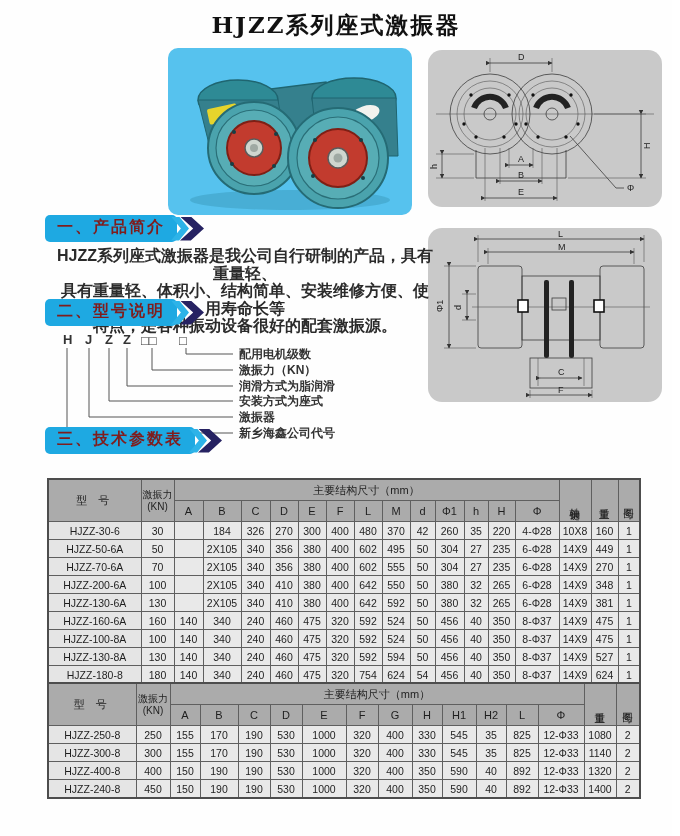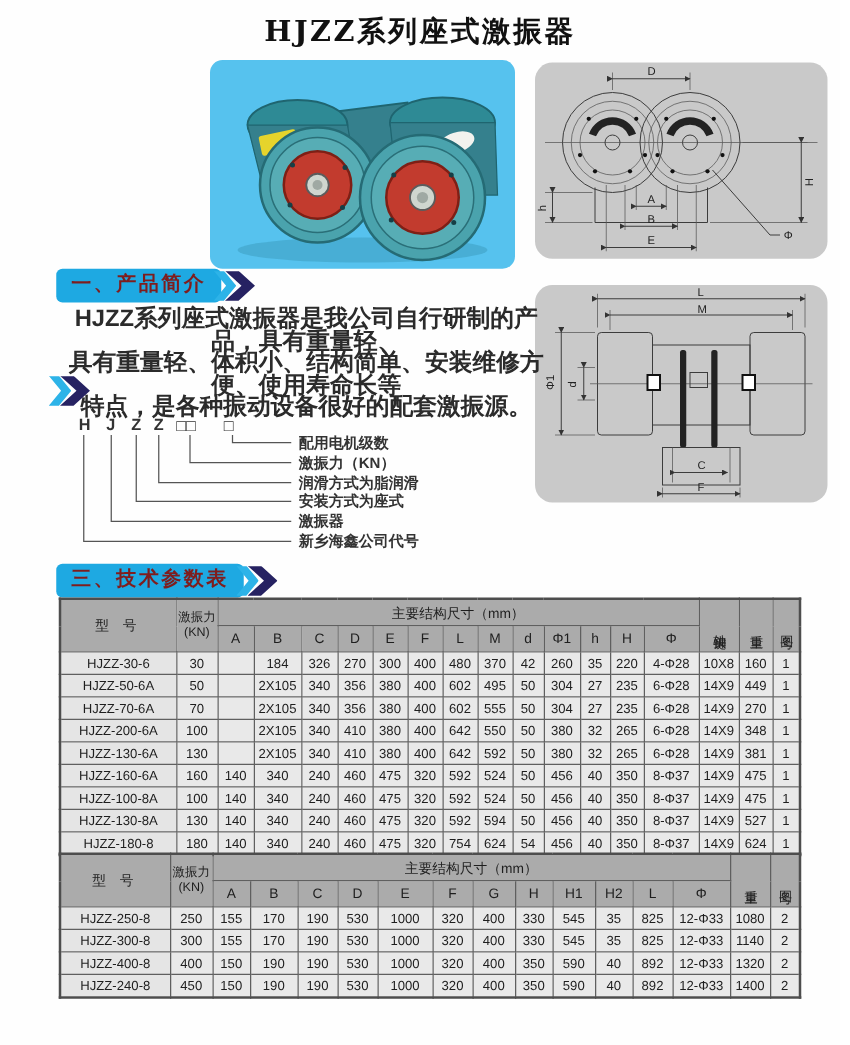--- a/index.html
+++ b/index.html
@@ -10,30 +10,30 @@
            font-family:"DejaVu Serif","Liberation Serif",serif; font-size:23px;
            font-weight:bold; color:#111; letter-spacing:2px; }
 
   .photo { position:absolute; left:168px; top:48px; width:244px; height:167px;
            background:#56c2ee; border-radius:10px; overflow:hidden; }
   .draw  { position:absolute; background:#c9c9c9; border-radius:14px; }
   #draw1 { left:428px; top:50px;  width:234px; height:157px; }
   #draw2 { left:428px; top:228px; width:234px; height:174px; }
 
   .sec { position:absolute; left:45px; display:flex; align-items:center; height:27px; }
-  #sec1 { top:215px; } #sec2 { top:299px; } #sec3 { top:451px; }
+  #sec1 { top:215px; } #sec2 { top:299px; } #sec3 { top:427px; }
   .pill { background:#1ea9e2; color:#7f1d1d; font-weight:bold; font-size:16px;
           padding:2px 12px 4px 12px; border-radius:5px; letter-spacing:2px; white-space:nowrap; }
   .chev { display:inline-block; height:24px;
           clip-path:polygon(0 0,45% 0,100% 50%,45% 100%,0 100%,55% 50%); }
   .chev.c1 { width:18px; background:#2db3e8; margin-left:-6px; }
   .chev.c2 { width:24px; background:#262262; margin-left:-9px; }
 
   .intro { position:absolute; left:55px; top:247px; width:380px; text-align:center;
-           font-size:19px; font-weight:bold; color:#2b2b2b; line-height:17.5px; }
+           font-size:16px; font-weight:bold; color:#2b2b2b; line-height:17.5px; }
 
   .model-svg { position:absolute; left:55px; top:330px; }
   .model-svg text { fill:#333; }
   .model-svg .sym { font-size:13px; font-weight:bold; }
   .model-svg .lbl { font-size:12px; font-weight:bold; }
   .model-svg polyline { fill:none; stroke:#555; stroke-width:1; }
 
   .tbl { position:absolute; left:47px; border-collapse:collapse; table-layout:fixed;
          border:2px solid #4d4d4d; }
   #table1 { top:478px; width:592px; }
@@ -228,20 +228,21 @@
     <span class="chev c2"></span>
   </div>
 
   <div class="intro">
     <div>HJZZ系列座式激振器是我公司自行研制的产品，具有重量轻、</div>
     <div>具有重量轻、体积小、结构简单、安装维修方便、使用寿命长等</div>
     <div>特点，是各种振动设备很好的配套激振源。</div>
   </div>
 
   <div class="sec" id="sec2">
+    <span class="pill">二、型号说明</span>
     <span class="chev c1"></span>
     <span class="chev c2"></span>
   </div>
 
   <svg class="model-svg" width="345" height="118" viewBox="0 0 345 118">
     <text class="sym" x="8" y="14">H</text>
     <text class="sym" x="30" y="14">J</text>
     <text class="sym" x="50" y="14">Z</text>
     <text class="sym" x="68" y="14">Z</text>
     <text class="sym" x="86" y="15">□□</text>

